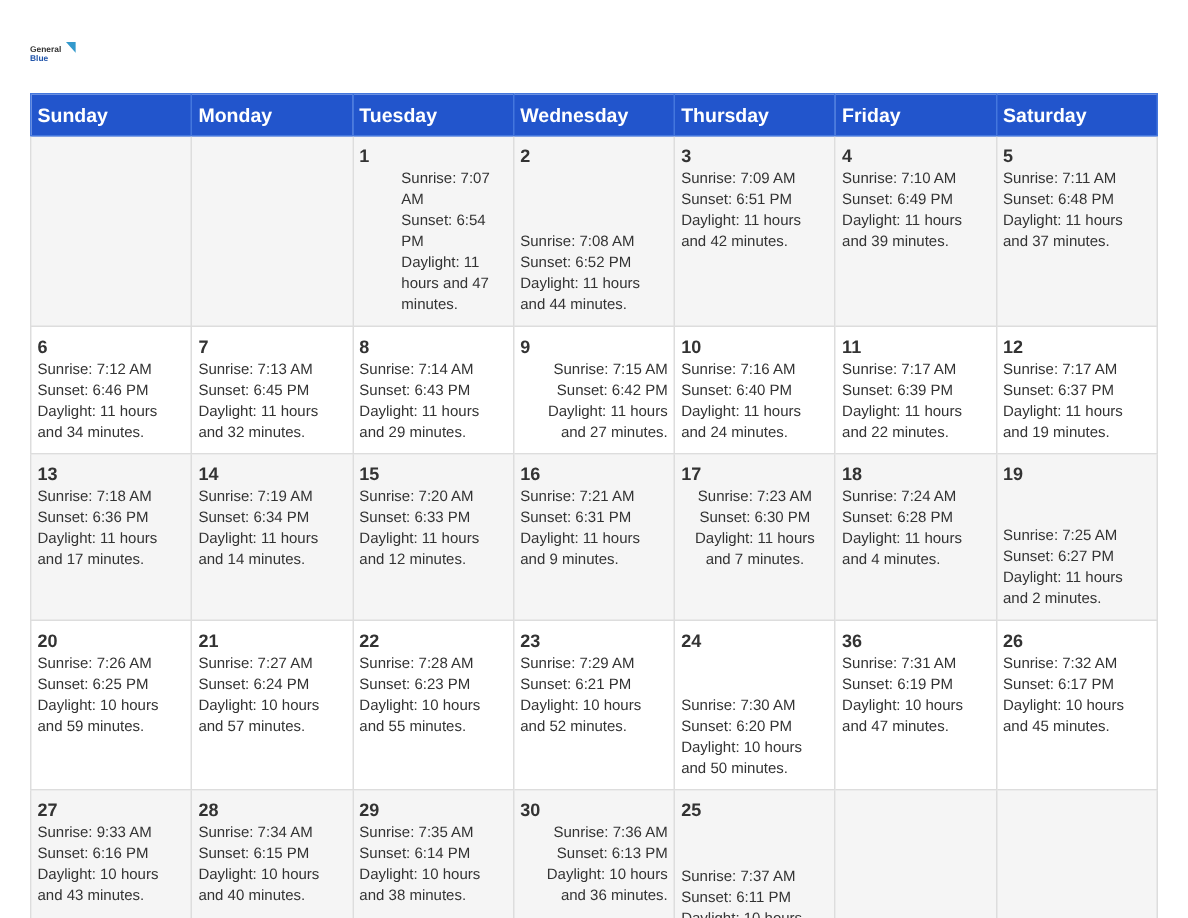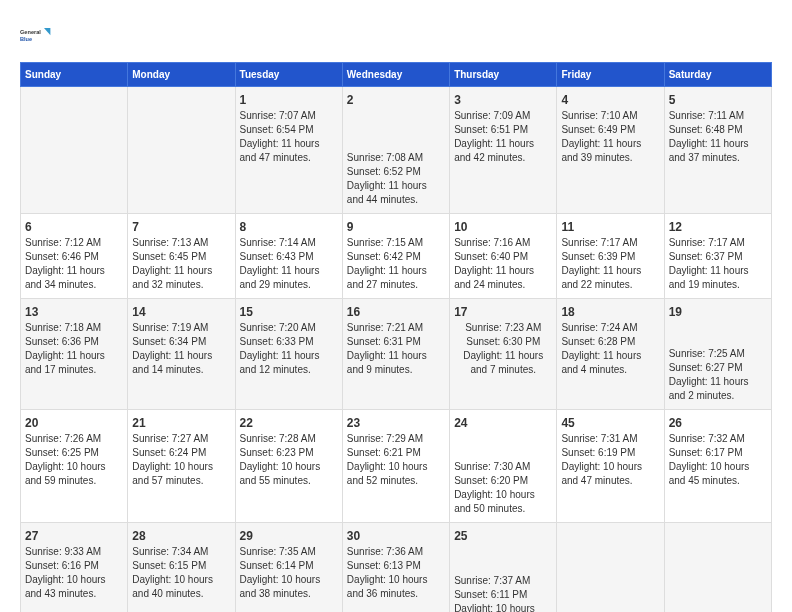--- a/index.html
+++ b/index.html
@@ -40,21 +40,21 @@
     table {
       width: 100%;
       border-collapse: collapse;
       table-layout: fixed;
     }
     thead tr {
       background-color: #2255cc;
     }
     thead th {
       color: #fff;
-      font-size: 10px;
+      font-size: 13px;
       font-weight: bold;
       padding: 6px 4px;
       text-align: left;
       border: 1px solid #4477dd;
     }
     tbody tr {
       background: #fff;
     }
     tbody tr:nth-child(odd) {
       background: #f5f5f5;
@@ -107,21 +107,21 @@
         <th>Friday</th>
         <th>Saturday</th>
       </tr>
   </thead>
   <tbody id="calendar-body">
   <tr>
         <td></td>
         <td></td>
         <td>
           <span class="day-number">1</span>
-          <div class="day-info" style="white-space: pre-line;">Sunrise: 7:07 AM
+          <div class="day-info" style="white-space: pre-line; margin-left: 28px;">Sunrise: 7:07 AM
 Sunset: 6:54 PM
 Daylight: 11 hours and 47 minutes.</div>
         </td>
         <td>
           <span class="day-number">2</span>
           <div class="day-info" style="white-space: pre-line; margin-top: 44px;">Sunrise: 7:08 AM
 Sunset: 6:52 PM
 Daylight: 11 hours and 44 minutes.</div>
         </td>
         <td>
@@ -157,21 +157,21 @@
 Daylight: 11 hours and 32 minutes.</div>
         </td>
         <td>
           <span class="day-number">8</span>
           <div class="day-info" style="white-space: pre-line;">Sunrise: 7:14 AM
 Sunset: 6:43 PM
 Daylight: 11 hours and 29 minutes.</div>
         </td>
         <td>
           <span class="day-number">9</span>
-          <div class="day-info" style="white-space: pre-line;">Sunrise: 7:15 AM
+          <div class="day-info" style="white-space: pre-line; text-align: right;">Sunrise: 7:15 AM
 Sunset: 6:42 PM
 Daylight: 11 hours and 27 minutes.</div>
         </td>
         <td>
           <span class="day-number">10</span>
           <div class="day-info" style="white-space: pre-line;">Sunrise: 7:16 AM
 Sunset: 6:40 PM
 Daylight: 11 hours and 24 minutes.</div>
         </td>
         <td>
@@ -256,21 +256,21 @@
 Sunset: 6:21 PM
 Daylight: 10 hours and 52 minutes.</div>
         </td>
         <td>
           <span class="day-number">24</span>
           <div class="day-info" style="white-space: pre-line; margin-top: 30px;">Sunrise: 7:30 AM
 Sunset: 6:20 PM
 Daylight: 10 hours and 50 minutes.</div>
         </td>
         <td>
-          <span class="day-number">45</span>
+          <span class="day-number">36</span>
           <div class="day-info" style="white-space: pre-line;">Sunrise: 7:31 AM
 Sunset: 6:19 PM
 Daylight: 10 hours and 47 minutes.</div>
         </td>
         <td>
           <span class="day-number">26</span>
           <div class="day-info" style="white-space: pre-line;">Sunrise: 7:32 AM
 Sunset: 6:17 PM
 Daylight: 10 hours and 45 minutes.</div>
         </td>
@@ -289,21 +289,21 @@
 Daylight: 10 hours and 40 minutes.</div>
         </td>
         <td>
           <span class="day-number">29</span>
           <div class="day-info" style="white-space: pre-line;">Sunrise: 7:35 AM
 Sunset: 6:14 PM
 Daylight: 10 hours and 38 minutes.</div>
         </td>
         <td>
           <span class="day-number">30</span>
-          <div class="day-info" style="white-space: pre-line;">Sunrise: 7:36 AM
+          <div class="day-info" style="white-space: pre-line; text-align: right;">Sunrise: 7:36 AM
 Sunset: 6:13 PM
 Daylight: 10 hours and 36 minutes.</div>
         </td>
         <td>
           <span class="day-number">25</span>
           <div class="day-info" style="white-space: pre-line; margin-top: 31px;">Sunrise: 7:37 AM
 Sunset: 6:11 PM
 Daylight: 10 hours and 34 minutes.</div>
         </td>
         <td></td>

